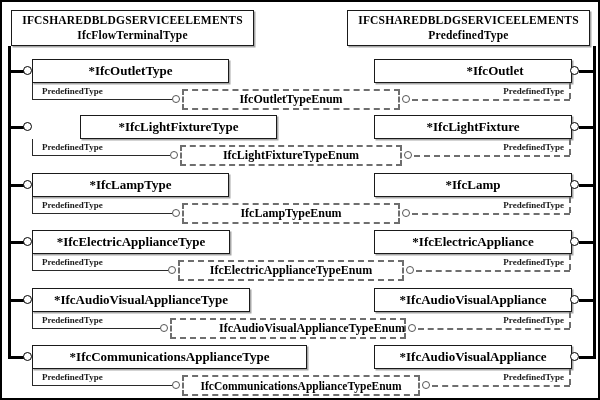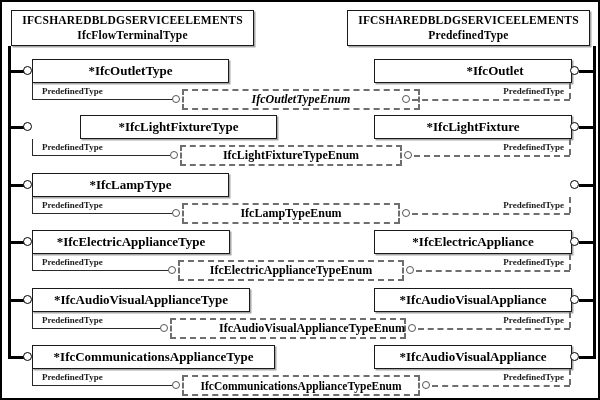--- a/index.html
+++ b/index.html
@@ -56,21 +56,21 @@
 
   <div class="stub" style="left:7px;top:68px;width:15px;"></div>
   <div class="circ" style="left:21px;top:64px;"></div>
   <div class="entity" style="left:30px;top:57px;width:197px;">
       <span>*IfcOutletType</span>
     </div>
   <div class="svert" style="left:30px;top:81px;height:17px;"></div>
   <div class="alabel" style="left:40px;top:84px;">PredefinedType</div>
   <div class="sline" style="left:30px;top:97px;width:140px;"></div>
   <div class="ecirc" style="left:170px;top:93px;"></div>
-  <div class="enum" style="left:180px;top:87px;width:238px;font-style:italic;">
+  <div class="enum" style="left:180px;top:87px;width:218px;">
       <span>IfcOutletTypeEnum</span>
     </div>
   <div class="ecirc" style="left:400px;top:93px;"></div>
   <div class="dline" style="left:410px;top:97px;width:158px;"></div>
   <div class="dvert" style="left:567px;top:81px;height:16px;"></div>
   <div class="alabel r" style="left:440px;top:84px;width:122px;">PredefinedType</div>
   <div class="entity" style="left:372px;top:57px;width:198px;padding-left:44px;">
       <span>*IfcOutlet</span>
     </div>
   <div class="circ" style="left:568px;top:64px;"></div>
@@ -107,20 +107,23 @@
   <div class="alabel" style="left:40px;top:198px;">PredefinedType</div>
   <div class="sline" style="left:30px;top:211px;width:140px;"></div>
   <div class="ecirc" style="left:170px;top:207px;"></div>
   <div class="enum" style="left:180px;top:201px;width:218px;">
       <span>IfcLampTypeEnum</span>
     </div>
   <div class="ecirc" style="left:400px;top:207px;"></div>
   <div class="dline" style="left:410px;top:211px;width:158px;"></div>
   <div class="dvert" style="left:567px;top:195px;height:16px;"></div>
   <div class="alabel r" style="left:440px;top:198px;width:122px;">PredefinedType</div>
+  <div class="entity" style="left:372px;top:171px;width:198px;">
+      <span>*IfcLamp</span>
+    </div>
   <div class="circ" style="left:568px;top:178px;"></div>
   <div class="stub" style="left:577px;top:182px;width:15px;"></div>
 
   <div class="stub" style="left:7px;top:239px;width:15px;"></div>
   <div class="circ" style="left:21px;top:235px;"></div>
   <div class="entity" style="left:30px;top:228px;width:198px;">
       <span>*IfcElectricApplianceType</span>
     </div>
   <div class="svert" style="left:30px;top:252px;height:17px;"></div>
   <div class="alabel" style="left:40px;top:255px;">PredefinedType</div>
@@ -156,21 +159,21 @@
   <div class="dvert" style="left:567px;top:310px;height:16px;"></div>
   <div class="alabel r" style="left:440px;top:313px;width:122px;">PredefinedType</div>
   <div class="entity" style="left:372px;top:286px;width:198px;">
       <span>*IfcAudioVisualAppliance</span>
     </div>
   <div class="circ" style="left:568px;top:293px;"></div>
   <div class="stub" style="left:577px;top:297px;width:15px;"></div>
 
   <div class="stub" style="left:7px;top:354px;width:15px;"></div>
   <div class="circ" style="left:21px;top:350px;"></div>
-  <div class="entity" style="left:30px;top:343px;width:243px;">
+  <div class="entity" style="left:30px;top:343px;width:275px;">
       <span>*IfcCommunicationsApplianceType</span>
     </div>
   <div class="svert" style="left:30px;top:367px;height:17px;"></div>
   <div class="alabel" style="left:40px;top:370px;">PredefinedType</div>
   <div class="sline" style="left:30px;top:383px;width:140px;"></div>
   <div class="ecirc" style="left:170px;top:379px;"></div>
   <div class="enum" style="left:180px;top:373px;width:238px;font-size:11.5px;">
       <span>IfcCommunicationsApplianceTypeEnum</span>
     </div>
   <div class="ecirc" style="left:420px;top:379px;"></div>

